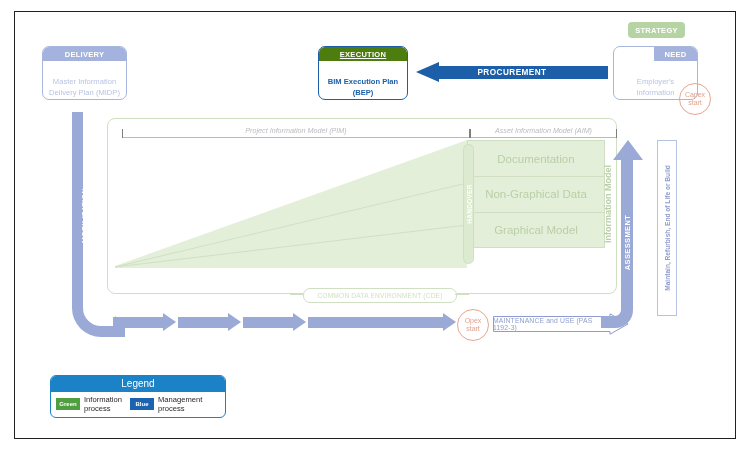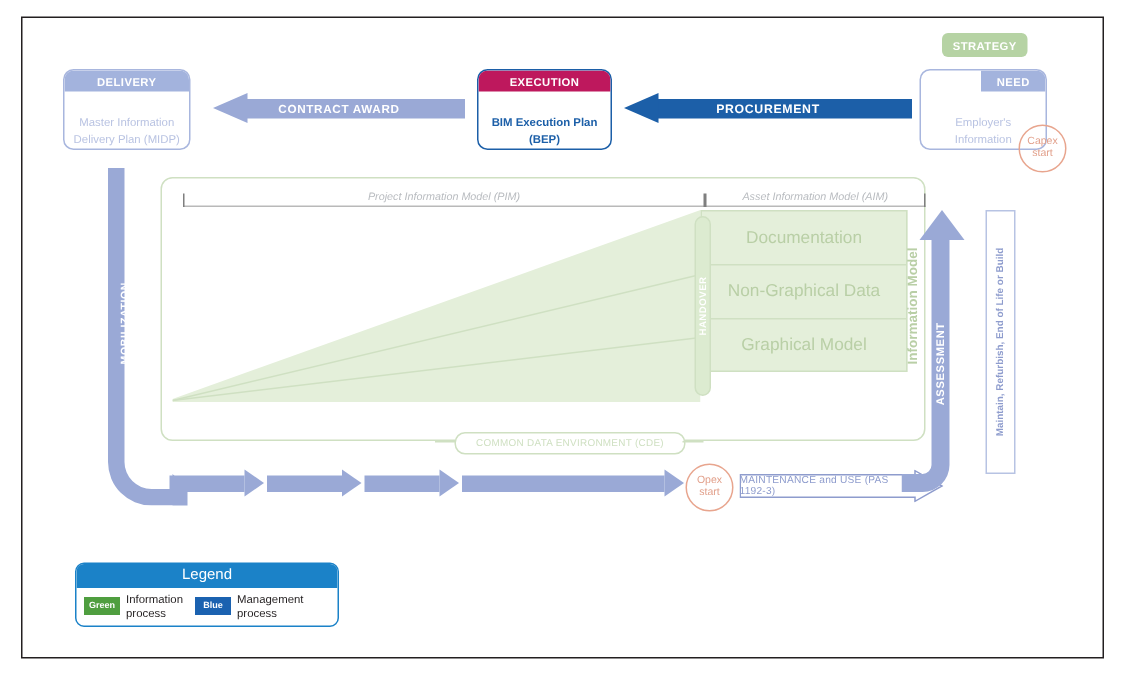--- a/index.html
+++ b/index.html
@@ -57,21 +57,21 @@
     border: 1.1px solid #a8b6de;
   }
   #box-delivery .hdr { background: #a3b3dd; }
   #box-delivery .bdy { color: #b9c3e2; }
 
   
   #box-execution {
     left: 318px; top: 46px; width: 90px; height: 54px;
     border: 1.6px solid #1c5fa8;
   }
-  #box-execution .hdr { background: #be185d; }
+  #box-execution .hdr { background: #4d7c0f; text-decoration: underline; }
   #box-execution .bdy { color: #1c5fa8; font-weight: bold; }
 
   
   #box-need {
     left: 613px; top: 46px; width: 85px; height: 54px;
     border: 1.1px solid #a8b6de;
   }
   #box-need .hdr { background: #a3b3dd; margin-left: 40px; }
   #box-need .bdy { color: #b9c3e2; }
 
@@ -399,25 +399,20 @@
   <div class="procbox" id="box-execution">
     <div class="hdr">EXECUTION</div>
     <div class="bdy">BIM Execution Plan (BEP)</div>
   </div>
 
   <div class="procbox" id="box-need">
     <div class="hdr">NEED</div>
     <div class="bdy">Employer's Information Requirements (EIR)</div>
   </div>
 
-  <div class="flat-arrow" id="arrow-contract">
-    <div class="shaft"></div>
-    <div class="head"></div>
-    <div class="label">CONTRACT AWARD</div>
-  </div>
 
   <div class="flat-arrow" id="arrow-procurement">
     <div class="shaft"></div>
     <div class="head"></div>
     <div class="label">PROCUREMENT</div>
   </div>
 
   <div class="milestone" id="ms-capex">
     <span>Capex</span>
     <span>start</span>

